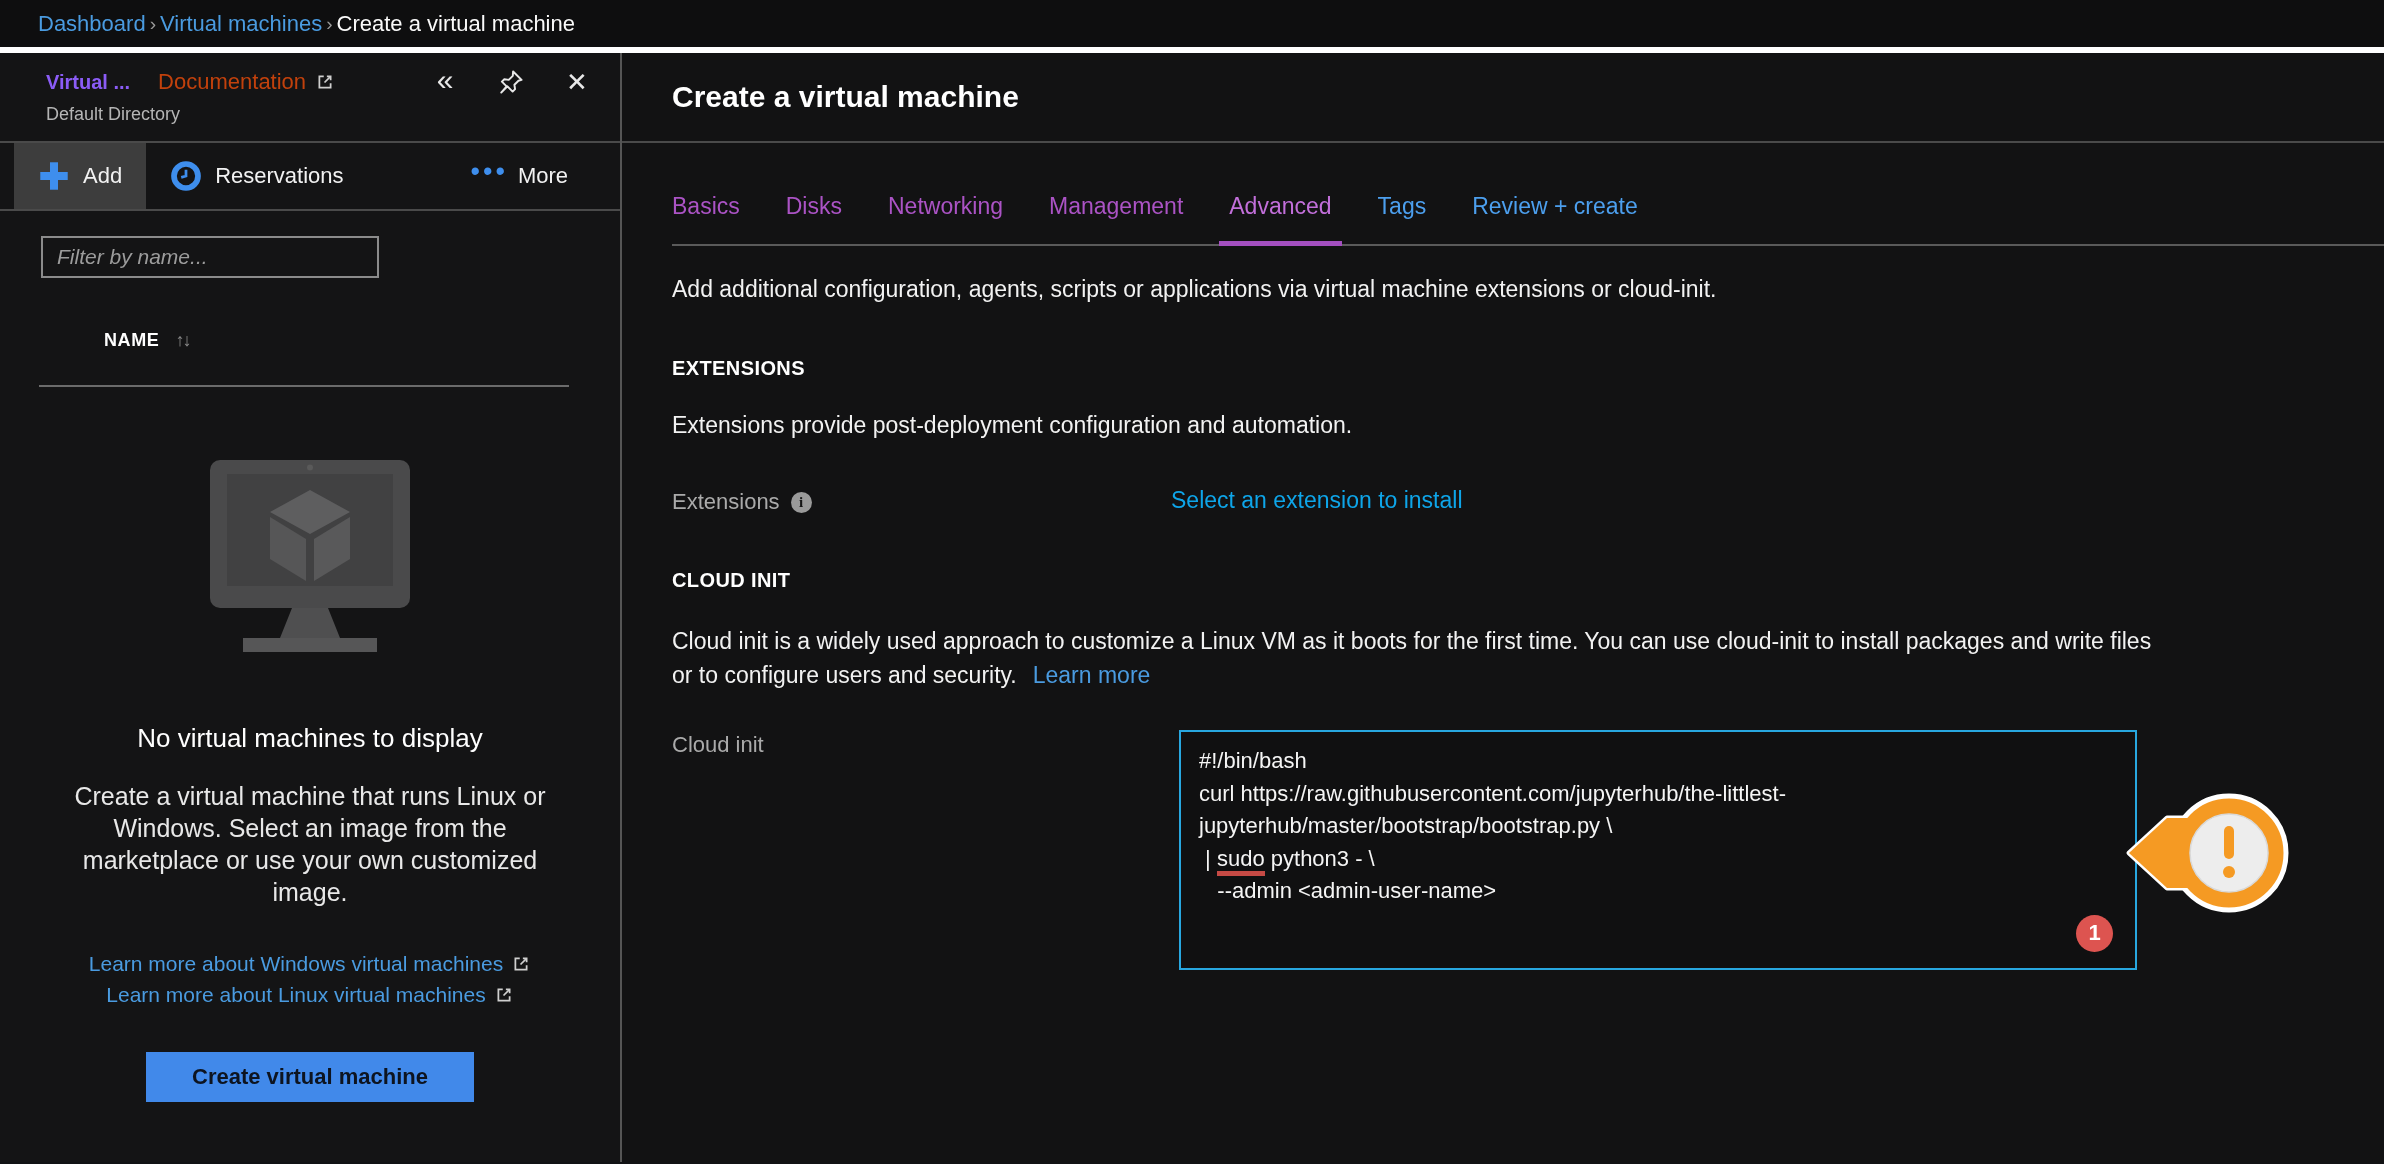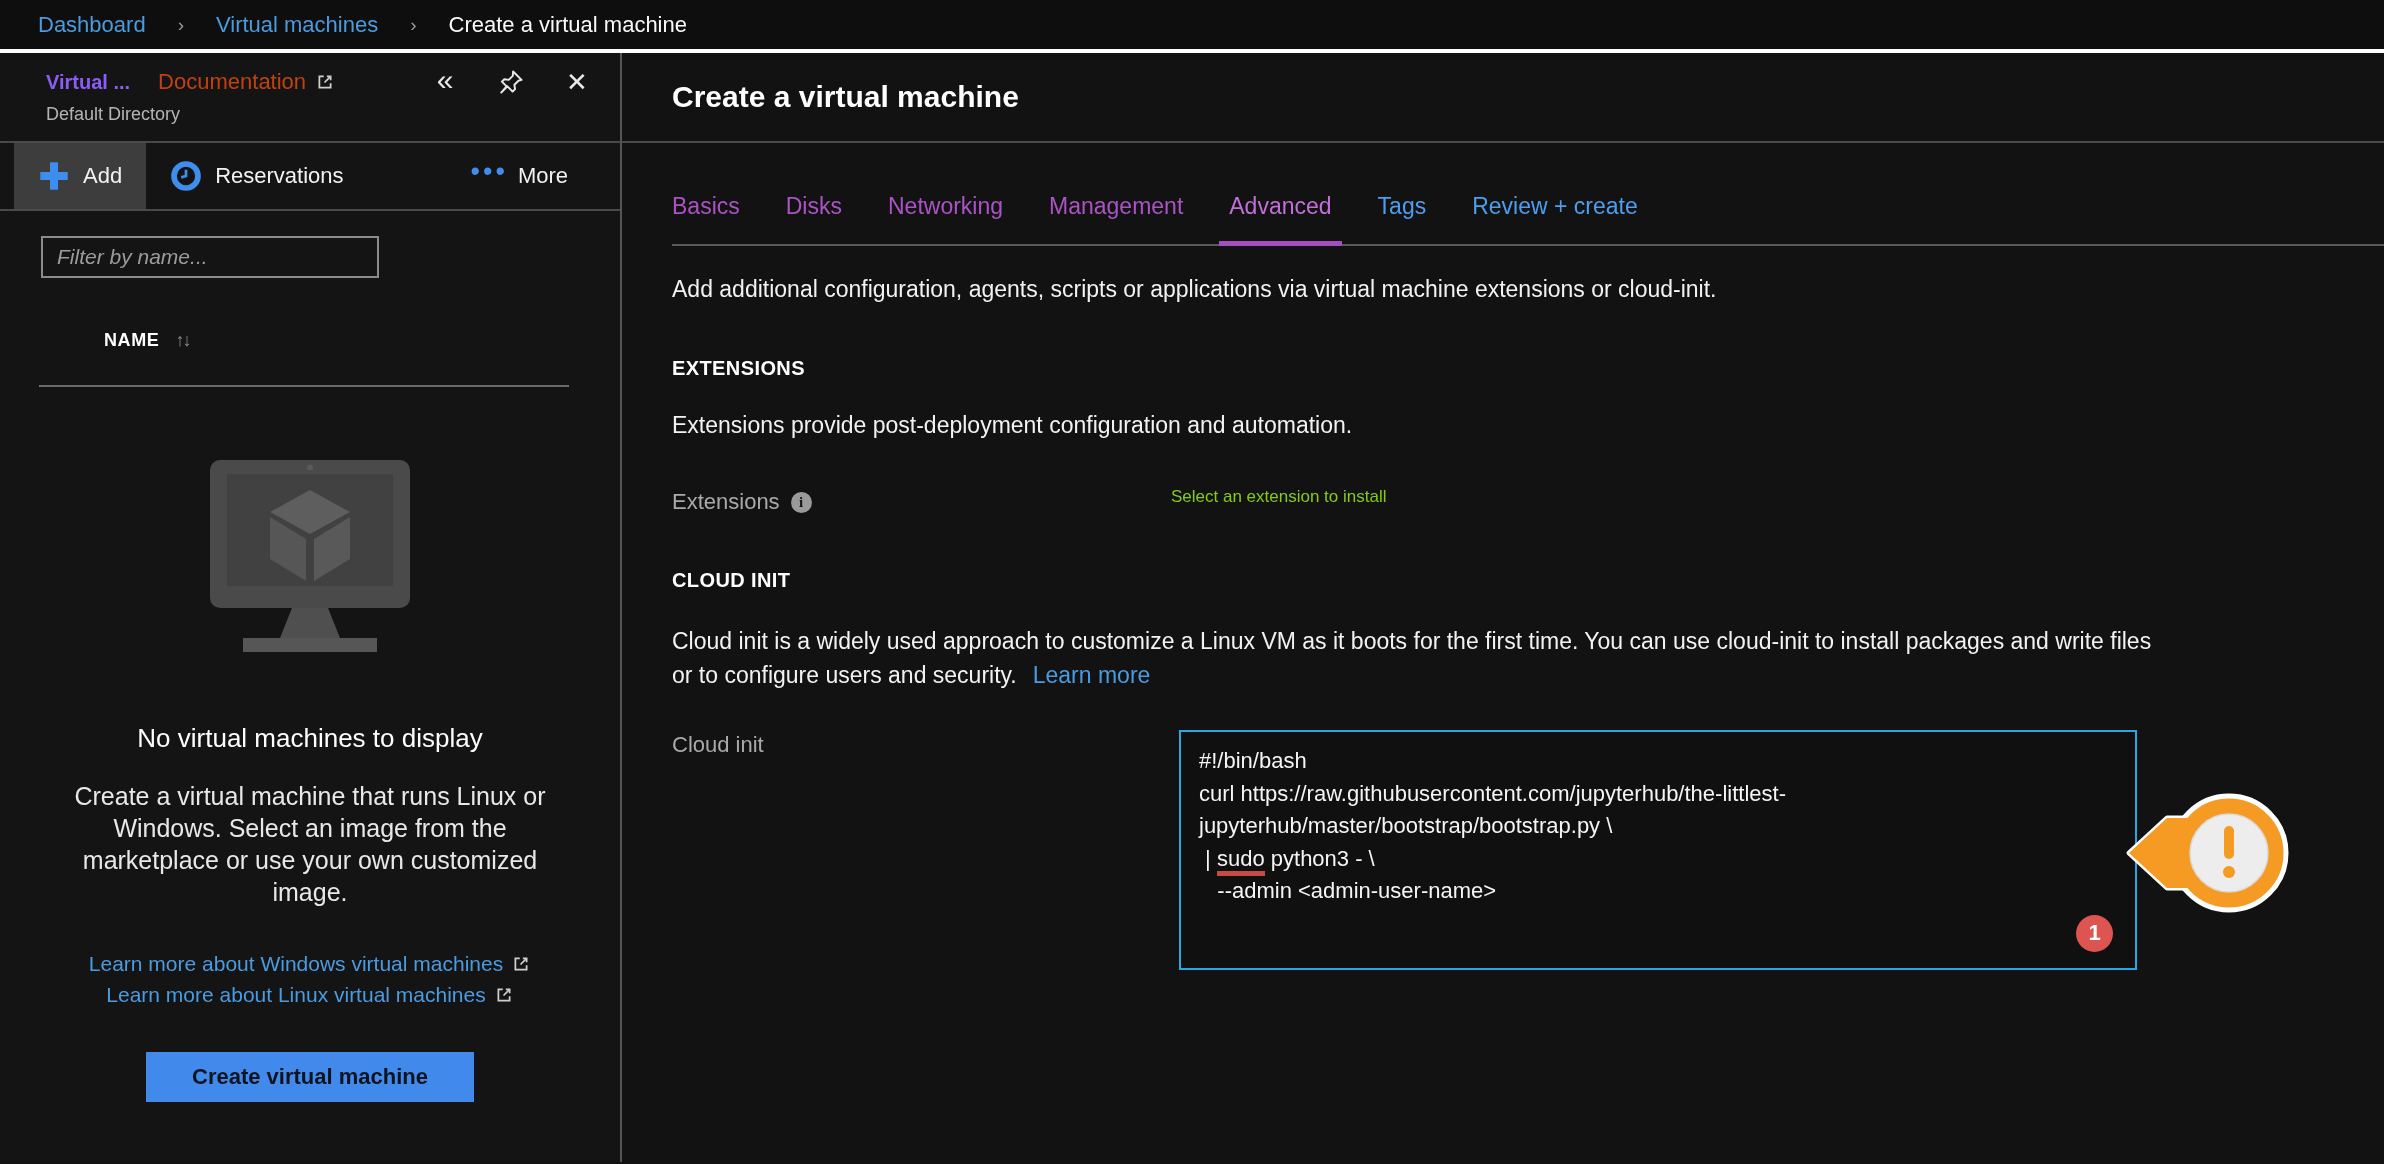--- a/index.html
+++ b/index.html
@@ -7,22 +7,22 @@
   body {
     background:#111214;
     color:#f2f2f2;
     font-family:"Liberation Sans", sans-serif;
     overflow:hidden;
     position:relative;
   }
   
   .breadcrumb-bar {
     height:53px; background:#0e0e0f;
-    border-bottom:4px solid #ffffff;
-    display:flex; align-items:center; gap:32px;
+    border-bottom:6px solid #ffffff;
+    display:flex; align-items:center; gap:4px;
     padding-left:38px; font-size:22px;
   }
   .crumb-link { color:#4a9be0; cursor:pointer; }
   .crumb-sep  { color:#9a9a9a; font-size:19px; }
   .crumb-current { color:#fafafa; }
 
   
   .workspace { display:flex; height:1109px; }
   .sidebar { width:622px; flex:none; background:#141415; border-right:2px solid #555; position:relative; }
   .main-panel { flex:1; background:#121213; }
@@ -100,21 +100,21 @@
   .field-row { display:flex; margin-top:48px; }
   .field-label { width:499px; flex:none; color:#aaaaaa; font-size:22px; display:flex; align-items:flex-start; gap:11px; padding-top:2px; }
   .info-icon {
     width:21px; height:21px; border-radius:50%; background:#9a9a9a;
     color:#161616; font-size:15px; font-weight:bold;
     font-family:"Liberation Serif", serif;
     display:inline-flex; align-items:center; justify-content:center;
     margin-top:3px; cursor:pointer;
   }
   .field-value { position:relative; }
-  .action-link { color:#84cc16; font-size:17px; cursor:pointer; }
+  .action-link { color:#0ea5e9; font-size:23px; cursor:pointer; }
 
   .ci-row { margin-top:38px; }
   .codebox {
     width:958px; height:240px;
     border:2px solid #28a7e0; background:#101011;
     padding:13px 18px; position:relative;
     font-size:22px; line-height:32.5px; color:#f5f5f5;
     cursor:text;
     margin-left:8px;
   }

